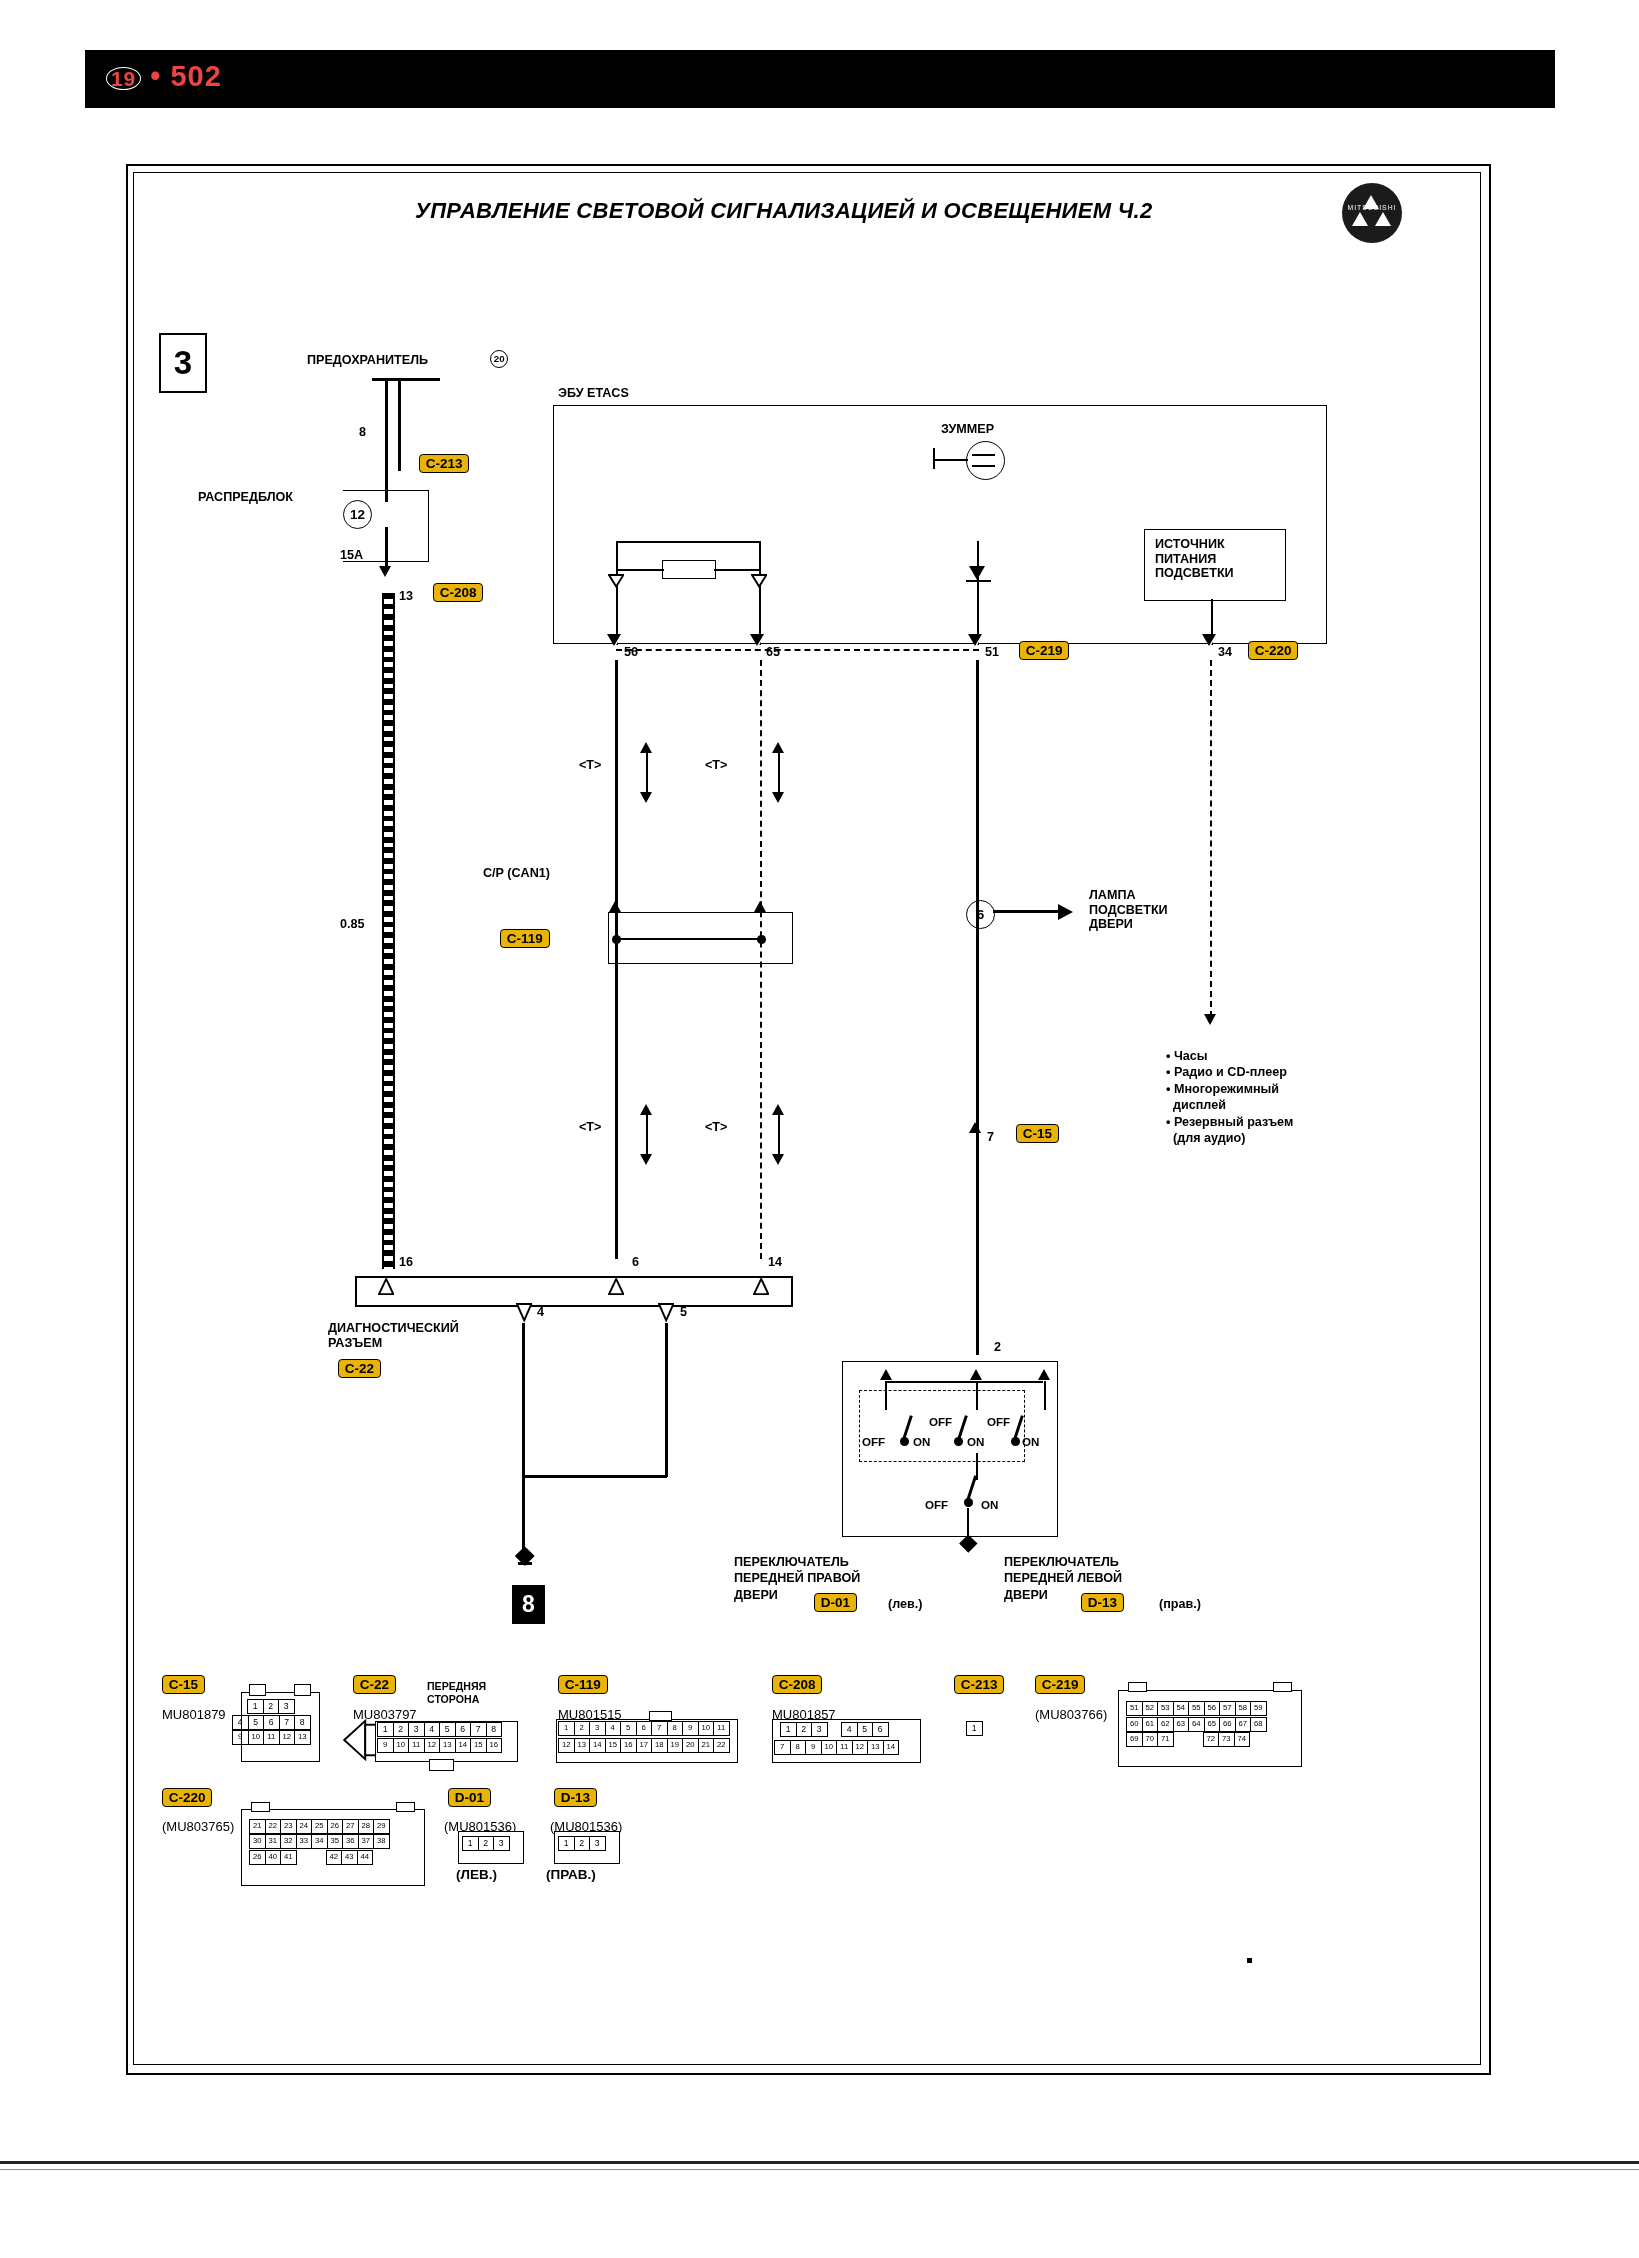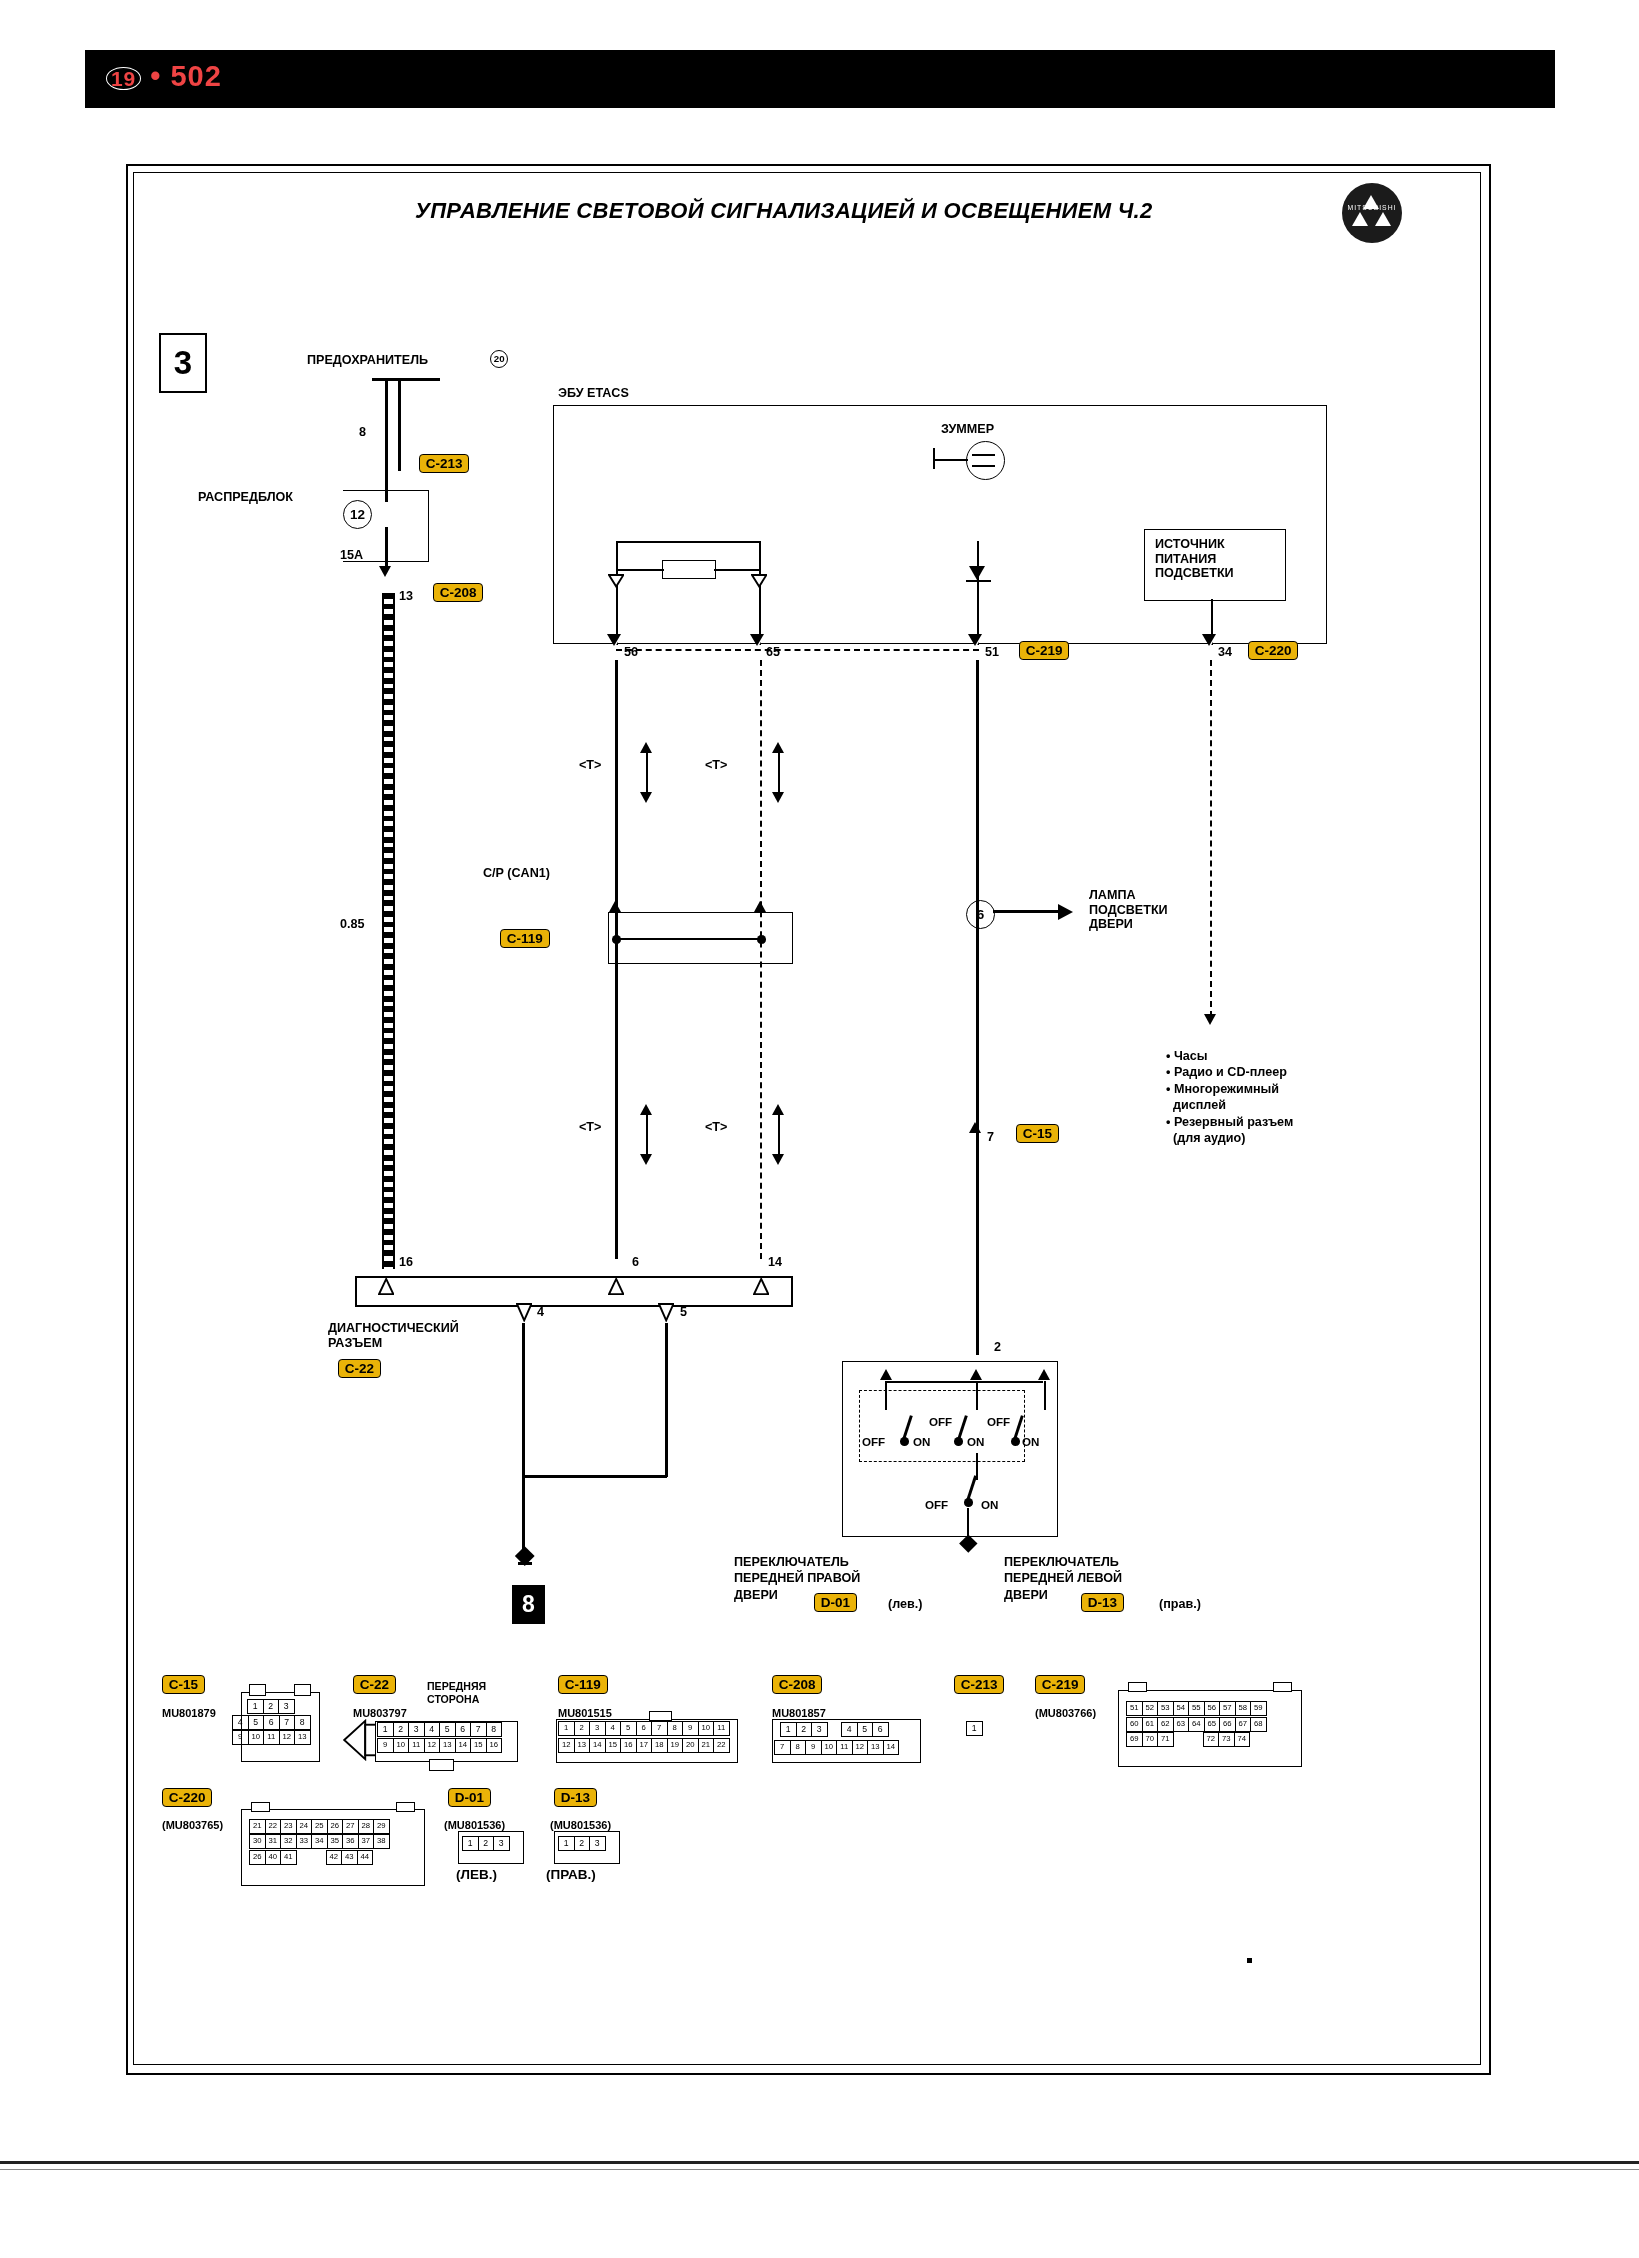--- a/index.html
+++ b/index.html
@@ -65,21 +65,21 @@
 
   
   .gnd i{position:absolute;background:#000;}
 
   
   .cbox{position:absolute;border:1.9px solid #000;background:#fff;}
   .pin-tbl{position:absolute;border-collapse:collapse;font-size:8.7px;}
   .pin-tbl td{border:1px solid #000;width:14.5px;height:12.6px;text-align:center;padding:0;line-height:12.6px;}
   .pin-tbl td.sm{font-size:7.7px;}
   .tinylbl{position:absolute;font-size:10.6px;font-weight:bold;}
-  .tinylbl2{position:absolute;font-size:11px;font-weight:bold;}
+  .tinylbl2{position:absolute;font-size:13px;font-weight:normal;}
 
   .footline{position:absolute;left:0;top:2161px;width:1639px;height:2.9px;background:#222;}
   .footline2{position:absolute;left:0;top:2169px;width:1639px;height:1px;background:#888;}
 </style>
 </head>
 <body>
 
 <div id="page">
 
   <div class="hdr"></div>

